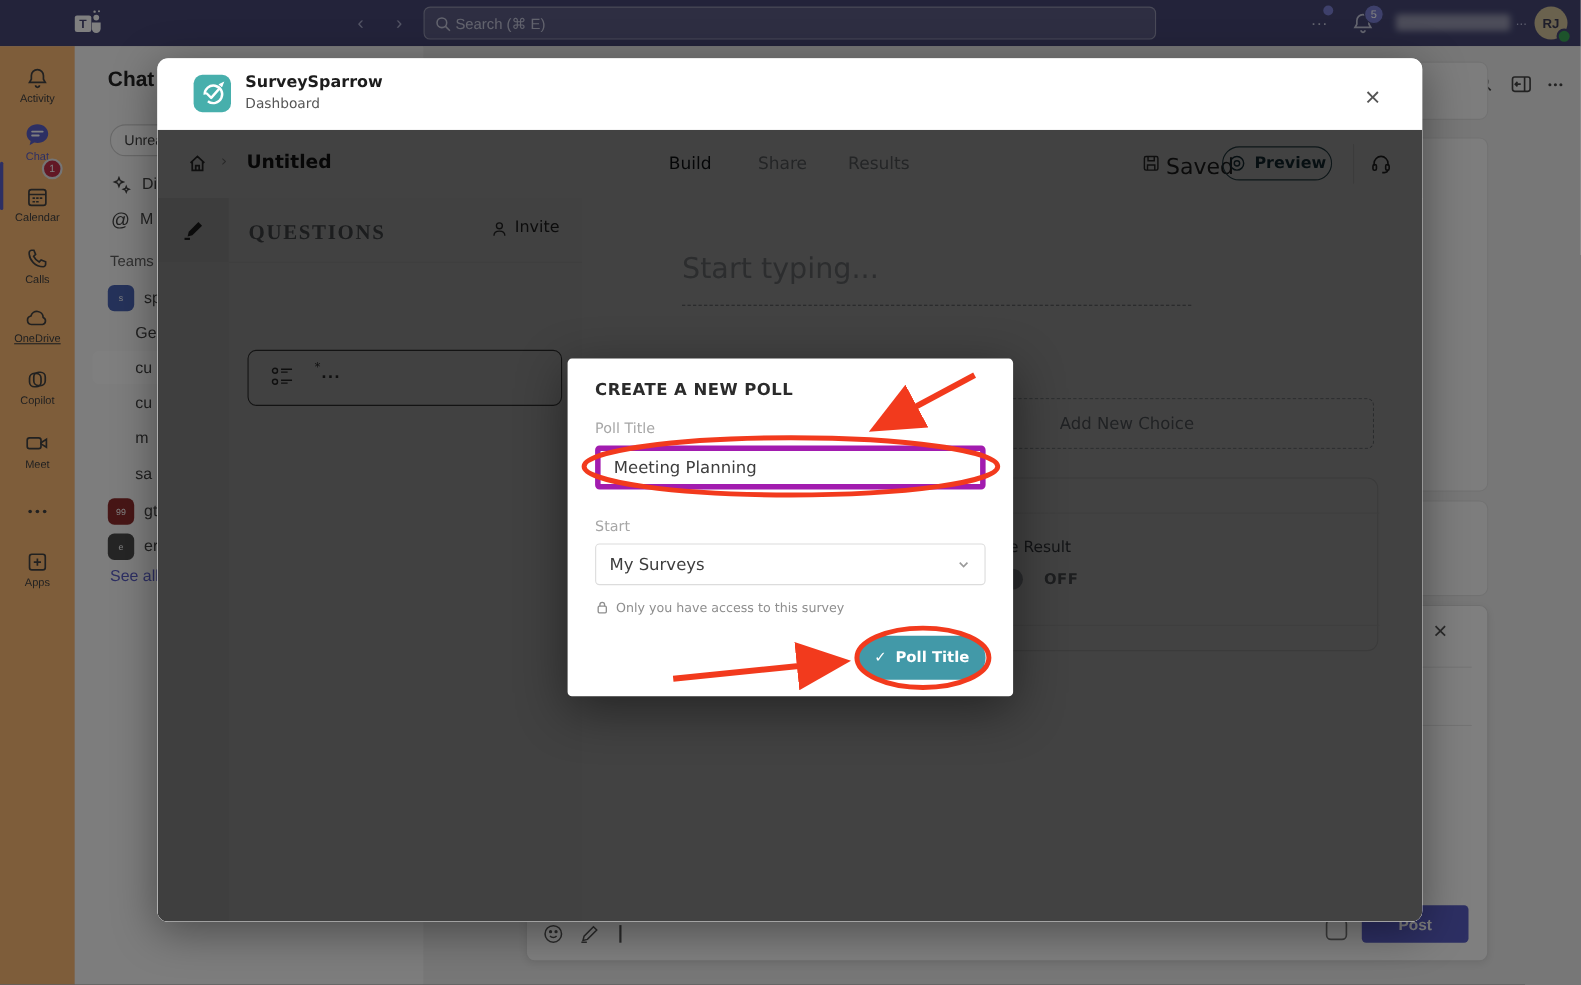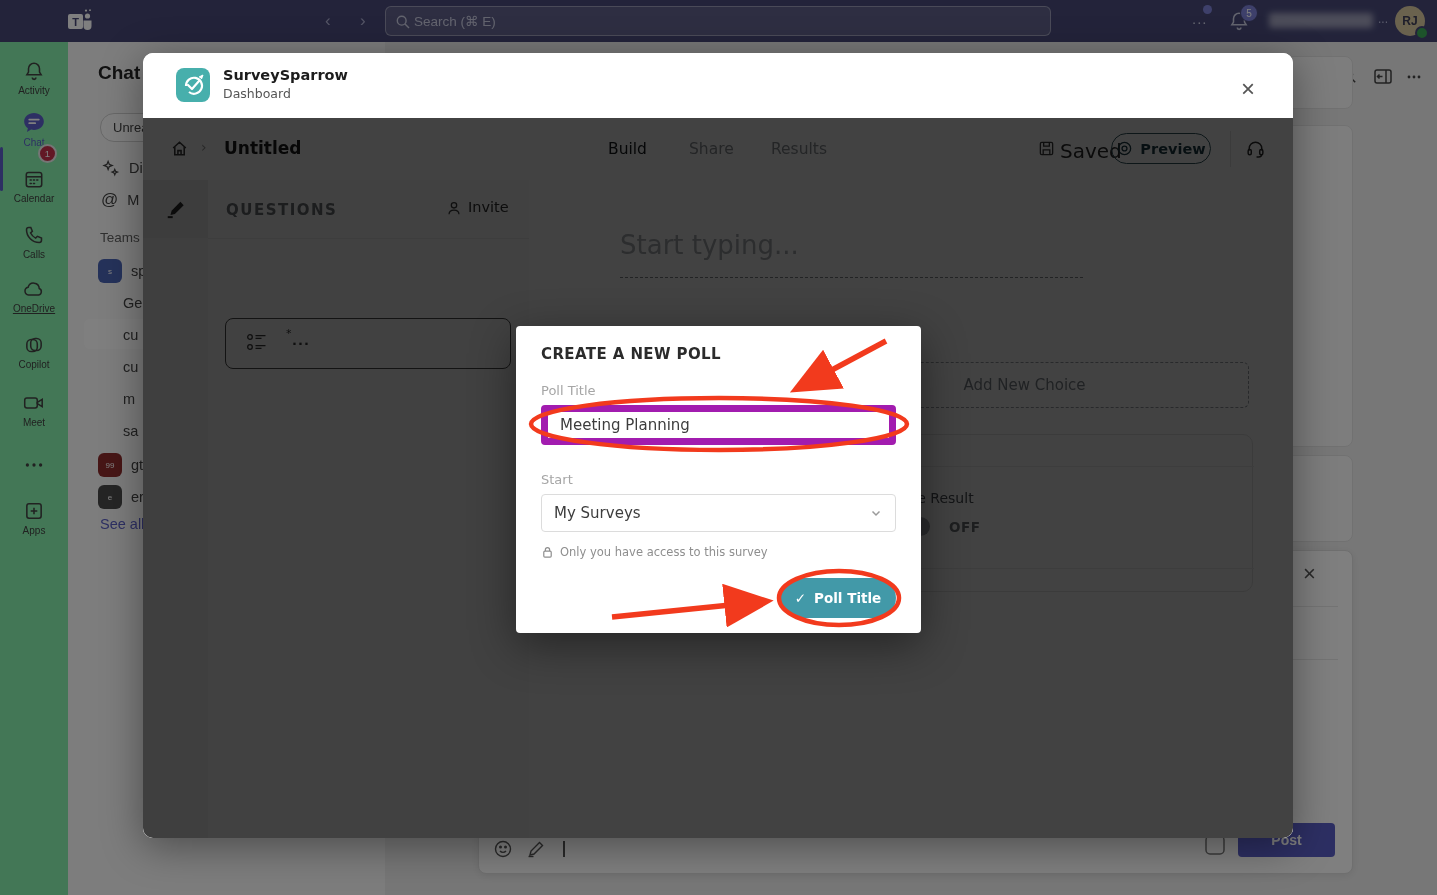--- a/index.html
+++ b/index.html
@@ -17,21 +17,21 @@
     background:#d4c49d;color:#3c3c55;font-size:12px;font-weight:bold;
     display:flex;align-items:center;justify-content:center;}
   .status-dot{position:absolute;left:1415px;top:26px;width:10px;height:10px;border-radius:50%;
     background:#3aa757;border:2px solid #464775;}
   .nblur{position:absolute;left:1269px;top:13px;width:104px;height:15px;border-radius:3px;
     background:rgba(255,255,255,0.45);filter:blur(3px);}
   .bellbadge{position:absolute;left:1240px;top:4px;width:16px;height:16px;border-radius:50%;
     background:#7d81d6;color:#fff;font-size:10px;display:flex;align-items:center;justify-content:center;
     border:1.5px solid #464775;}
   
-  .rail{position:absolute;left:0;top:42px;width:68px;height:853px;background:#86efac;}
+  .rail{position:absolute;left:0;top:42px;width:68px;height:853px;background:#fdba74;}
   .rail-item{position:absolute;left:0;width:68px;height:50px;display:flex;flex-direction:column;
     align-items:center;justify-content:flex-start;color:#424242;}
   .rlb{font-size:10px;margin-top:3px;color:#424242;}
   .rail-item.active .rlb{color:#5b5fc7;}
   .rail-ind{position:absolute;left:0;top:105px;width:3px;height:44px;background:#5b5fc7;border-radius:2px;}
   .chatbadge{position:absolute;left:38px;top:102px;width:15px;height:15px;border-radius:50%;
     background:#c4314b;color:#fff;font-size:9.5px;display:flex;align-items:center;justify-content:center;
     border:2px solid #ebebeb;}
   
   .chatpanel{position:absolute;left:68px;top:42px;width:317px;height:853px;background:#fafafa;}
@@ -72,40 +72,40 @@
   .tab{position:absolute;top:22px;font-size:15.5px;color:#8a8f94;}
   .tab.active{color:#15191c;font-weight:normal;}
   .prevbtn{position:absolute;left:968px;top:15px;width:100px;height:31px;border:1px solid #32555e;
     border-radius:16px;display:flex;align-items:center;justify-content:center;gap:7px;
     color:#1d3b45;font-size:14.5px;font-weight:bold;box-sizing:border-box;}
   .toolrail{position:absolute;left:0;top:62px;width:65px;height:658px;background:#f4f4f4;border-right:1px solid #e6e6e6;}
   .toolcell{position:absolute;left:0;top:0;width:65px;height:58px;background:#eaeaea;
     display:flex;align-items:center;justify-content:center;}
   .qpanel{position:absolute;left:65px;top:62px;width:321px;height:658px;background:#fbfbfb;border-right:1px solid #e6e6e6;}
   .qhead{position:absolute;left:0;top:0;width:321px;height:58px;border-bottom:1px solid #ececec;}
-  .qtitle{position:absolute;left:18px;top:21px;font-size:15px;letter-spacing:1.5px;color:#6b7075;font-weight:bold;}
+  .qtitle{position:absolute;left:18px;top:21px;font-size:19px;letter-spacing:1.5px;color:#6b7075;font-weight:bold;font-family:Liberation Serif, serif;}
   .qcard{position:absolute;left:17px;top:138px;width:284px;height:49px;border:1.5px solid #4a4a4a;border-radius:8px;}
   .canvas{position:absolute;left:386px;top:62px;width:764px;height:658px;background:#fff;}
   .typing{position:absolute;left:91px;top:50px;font-size:26px;color:#a9adb3;}
   .typeline{position:absolute;left:91px;top:97px;width:463px;border-bottom:1.5px dashed #85888d;}
   .choicebox{position:absolute;left:48px;top:182px;width:211px;height:46px;border:1px solid #9aa0a6;
     border-radius:6px;box-sizing:border-box;display:flex;align-items:center;justify-content:space-between;
     padding:0 13px;font-size:14.5px;color:#8f949a;}
   .addbox{position:absolute;left:271px;top:182px;width:449px;height:46px;border:1.5px dashed #9aa0a6;
     border-radius:6px;box-sizing:border-box;display:flex;align-items:center;justify-content:center;
     font-size:15px;color:#7d838a;}
   .setcard{position:absolute;left:48px;top:254px;width:676px;height:158px;border:1px solid #e2e2e2;
     border-radius:10px;box-sizing:border-box;}
   .ovB{position:absolute;left:0;top:0;width:1150px;height:720px;background:rgba(0,0,0,0.74);}
   
   .dialog{position:absolute;left:516px;top:326px;width:405px;height:307px;background:#fff;border-radius:4px;
     box-shadow:0 12px 45px rgba(0,0,0,0.45);font-family:"DejaVu Sans",sans-serif;}
   .dtitle{position:absolute;left:25px;top:19px;font-size:15px;font-weight:bold;color:#2b2b2b;letter-spacing:0.4px;}
   .dlabel{position:absolute;font-size:13px;color:#a6a6a6;}
-  .dinput{position:absolute;left:25px;top:79px;width:355px;height:40px;border:7px solid #a21caf;border-radius:4px;
+  .dinput{position:absolute;left:25px;top:79px;width:355px;height:40px;border:5px solid #a21caf;border-radius:4px;
     box-sizing:border-box;display:flex;align-items:center;padding-left:12px;font-size:15px;color:#3d3d3d;}
   .dselect{position:absolute;left:25px;top:168px;width:355px;height:38px;border:1px solid #dcdcdc;border-radius:4px;
     box-sizing:border-box;display:flex;align-items:center;justify-content:space-between;
     padding:0 12px;font-size:15px;color:#3d3d3d;}
   .dnote{position:absolute;left:25px;top:219px;display:flex;align-items:center;gap:6px;
     font-size:11.5px;color:#8e8e8e;}
   .dbtn{position:absolute;left:264px;top:252px;width:116px;height:40px;border-radius:20px;background:#4299A8;
     color:#fff;font-size:13.5px;font-weight:bold;display:flex;align-items:center;justify-content:center;gap:8px;}
   .anno{position:absolute;left:0;top:0;pointer-events:none;}
 </style>

